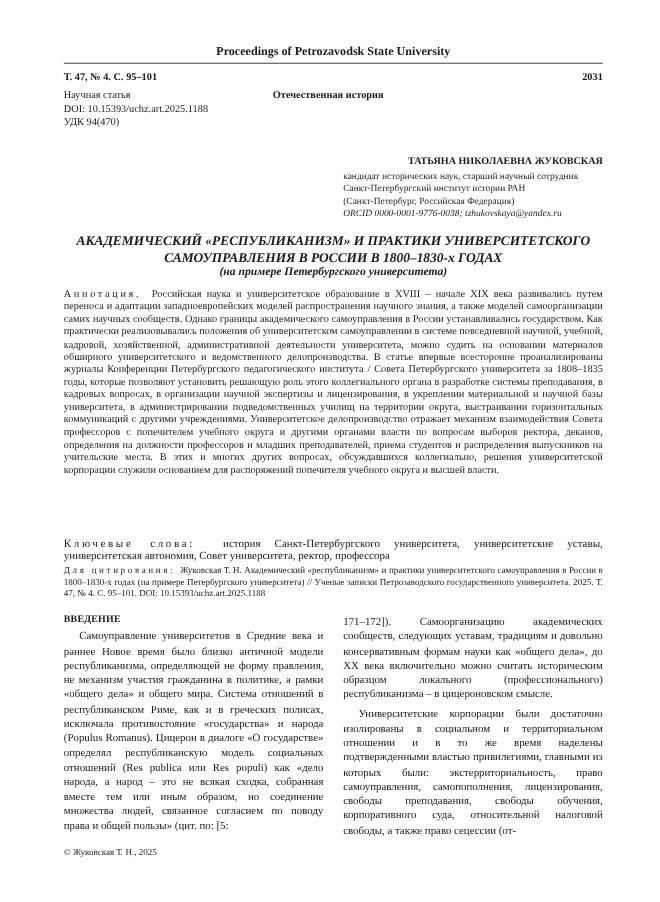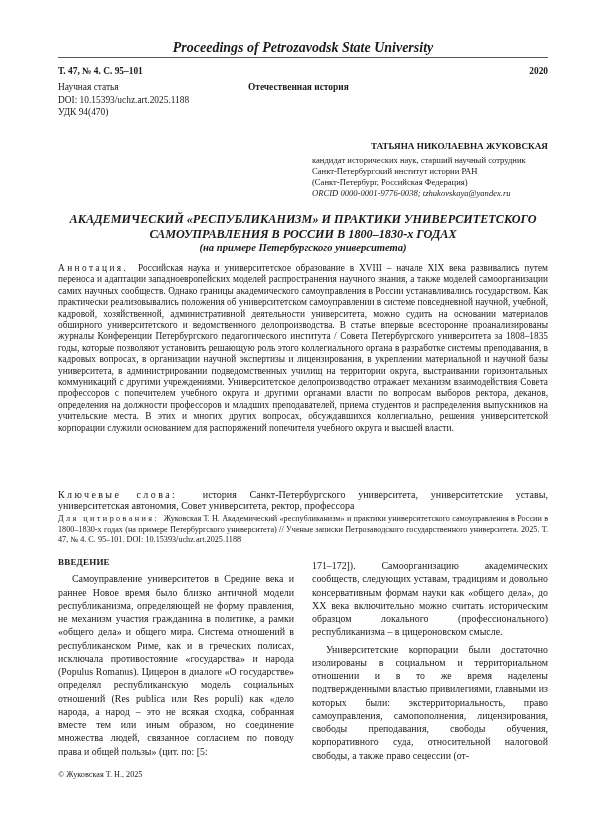--- a/index.html
+++ b/index.html
@@ -4,21 +4,21 @@
   <style>
     html, body { margin: 0; padding: 0; background: #ffffff; }
     body {
       width: 600px; height: 820px; position: relative; overflow: hidden;
       font-family: "Liberation Serif", "DejaVu Serif", serif;
       color: #1a1a1a;
     }
     .page { position: absolute; left: 58px; top: 0; width: 490px; }
     .journal-header { text-align: center; padding-top: 42px; }
     .journal-title { font-weight: bold; font-size: 8.6px; letter-spacing: 0.1px; line-height: 11px; }
-    .journal-subtitle { font-weight: bold; font-size: 14px; line-height: 11px; font-style: italic; }
+    .journal-subtitle { font-weight: bold; font-size: 11px; line-height: 11px; }
     .rule { border: none; border-top: 1px solid #555; margin: 4px 0 0 0; height: 0; }
     .meta-row { position: relative; height: 15px; margin-top: 8px; font-size: 9.4px; }
     .vol { font-weight: bold; position: absolute; left: 0; top: 0; }
     .year { font-weight: bold; position: absolute; right: 0; top: 0; }
     .meta-lines { font-size: 9.4px; line-height: 12.7px; position: relative; }
     .meta-lines div { white-space: nowrap; }
     .section-label { position: absolute; left: 190px; top: 0; font-weight: bold; font-size: 9.4px; }
     .author { position: absolute; left: 254px; top: 141px; width: 236px; font-size: 8.6px; line-height: 11px; }
     .author-name { font-weight: bold; text-align: right; font-size: 9.2px; margin-bottom: 3px; }
     .author-line { white-space: nowrap; }
@@ -44,21 +44,21 @@
 
 <div class="page">
 
   <div class="journal-header">
     <div class="journal-subtitle">Proceedings of Petrozavodsk State University</div>
     <hr class="rule">
   </div>
 
   <div class="meta-row">
     <span class="vol">Т. 47, № 4. С. 95–101</span>
-    <span class="year">2020</span>
+    <span class="year">2031</span>
   </div>
 
   <div class="meta-lines">
     <div>Научная статья</div>
     <span class="section-label">Отечественная история</span>
     <div>DOI: 10.15393/uchz.art.2025.1188</div>
     <div>УДК 94(470)</div>
   </div>
 
   <div class="author">

